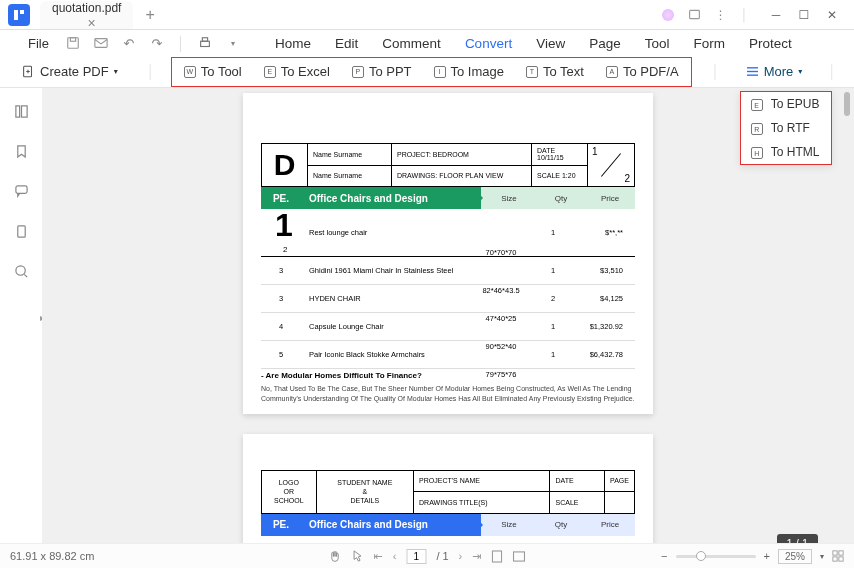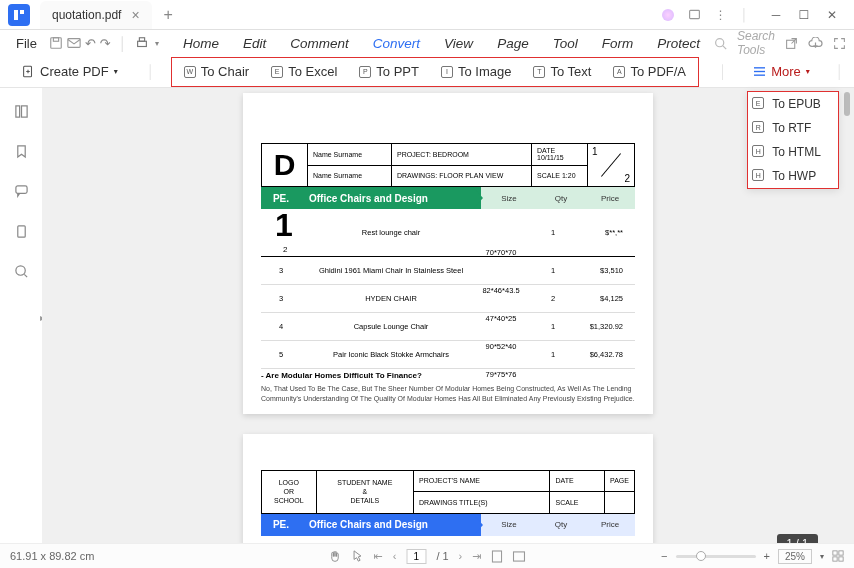--- a/index.html
+++ b/index.html
@@ -1,49 +1,49 @@
 <!DOCTYPE html>
 <html><head>
 <meta charset="utf-8">
 <style>
 * { margin: 0; padding: 0; box-sizing: border-box; font-family: -apple-system, 'Segoe UI', Arial, sans-serif; }
 body { width: 854px; height: 568px; background: #fff; overflow: hidden; position: relative; font-size: 12px; }
 
 
 .titlebar { height: 30px; display: flex; align-items: center; background: #fff; border-bottom: 1px solid #e0e0e0; }
 .app-icon { width: 22px; height: 22px; background: #2e6ff2; border-radius: 4px; margin: 0 8px; display: flex; align-items: center; justify-content: center; color: #fff; font-weight: bold; font-size: 12px; }
-.tab { display: flex; align-items: center; padding: 0 12px; height: 28px; background: #fafafa; border-radius: 6px 6px 0 0; font-size: 12px; color: #333; margin-left: 2px; }
+.tab { display: flex; align-items: center; padding: 0 12px; height: 28px; background: #fafafa; border-radius: 6px 6px 0 0; font-size: 12px; color: #333; margin-left: 2px; flex-direction: column; }
 .tab-close { margin-left: 10px; color: #888; cursor: pointer; font-size: 14px; }
 .new-tab { margin-left: 12px; color: #888; font-size: 16px; cursor: pointer; }
 .titlebar-right { margin-left: auto; display: flex; align-items: center; gap: 14px; padding-right: 8px; }
 .titlebar-right span { color: #888; cursor: pointer; font-size: 12px; }
 .window-controls { display: flex; gap: 0; }
 .window-controls span { width: 28px; height: 28px; display: flex; align-items: center; justify-content: center; color: #666; }
 .circ { width: 12px; height: 12px; border-radius: 50%; background: radial-gradient(circle, #fbd1ff, #d9b8ff); }
 
 
-.menubar { height: 26px; display: flex; align-items: center; padding: 0 8px; gap: 4px; font-size: 13px; color: #333; }
+.menubar { height: 26px; display: flex; align-items: center; padding: 0 20px; gap: 4px; font-size: 13px; color: #333; }
 .menubar .file { font-size: 13px; padding: 4px 8px; cursor: pointer; }
 .menubar .icon-btn { width: 24px; height: 24px; display: flex; align-items: center; justify-content: center; color: #888; cursor: pointer; }
-.menubar .tab-btn { padding: 4px 10px; cursor: pointer; font-size: 13.5px; font-style: italic; }
+.menubar .tab-btn { padding: 4px 10px; cursor: pointer; font-size: 13.5px; }
 .menubar .tab-btn.active { color: #2e6ff2; font-weight: 500; }
 .menubar .right-icons { margin-left: auto; display: flex; align-items: center; gap: 10px; color: #aaa; font-size: 12px; }
 .search-tools { font-style: italic; }
 
 
 .toolbar { height: 32px; display: flex; align-items: center; padding: 0 8px; border-bottom: 1px solid #e5e5e5; gap: 16px; font-size: 13px; color: #333; }
 .tool-group { display: flex; align-items: center; gap: 10px; padding: 0 6px; height: 28px; }
 .tool-btn { display: flex; align-items: center; gap: 5px; padding: 3px 6px; cursor: pointer; border-radius: 3px; white-space: nowrap; }
 .tool-icon { width: 14px; height: 14px; display: inline-flex; align-items: center; justify-content: center; }
 .create-group { border: 1px solid transparent; }
 .red-box { border: 1.5px solid #e03030; height: 30px; }
 .more-container { position: relative; }
-.more-btn { color: #b91c1c; }
+.more-btn { color: #0c4a6e; }
 .more-dropdown { position: absolute; top: 30px; left: 0; width: 92px; background: #fff; border: 1.5px solid #e03030; box-shadow: 0 2px 8px rgba(0,0,0,0.1); z-index: 100; }
-.more-item { display: flex; align-items: flex-start; gap: 8px; padding: 5px 4px; font-size: 12px; color: #333; cursor: pointer; }
+.more-item { display: flex; align-items: flex-end; gap: 8px; padding: 5px 10px; font-size: 12px; color: #333; cursor: pointer; }
 .mini-icon { width: 12px; height: 12px; border: 1px solid #777; border-radius: 2px; display: inline-flex; align-items: center; justify-content: center; font-size: 7px; color: #555; }
 
 
 .main { display: flex; height: calc(568px - 30px - 26px - 32px - 22px); position: relative; }
 .sidebar { width: 42px; display: flex; flex-direction: column; align-items: center; padding-top: 14px; gap: 22px; }
 .sidebar .side-icon { width: 18px; height: 18px; display: flex; align-items: center; justify-content: center; color: #888; cursor: pointer; }
 .side-expand { position: absolute; left: 40px; top: 50%; transform: translateY(-50%); color: #999; font-size: 10px; cursor: pointer; }
 .side-expand-r { position: absolute; right: 8px; top: 50%; transform: translateY(-50%); color: #999; font-size: 10px; cursor: pointer; }
 
 .canvas-area { flex: 1; background: #f0f0f0; display: flex; justify-content: center; overflow-y: auto; position: relative; padding: 5px 0; }
@@ -76,21 +76,21 @@
 .qty-cell { width: 48px; text-align: center; }
 .price-cell { width: 50px; text-align: center; }
 .table-head-light { background: #d6eee0; color: #333; flex: 1; display: flex; height: 22px; font-size: 8px; align-items: center; }
 .table-head-light.blue { background: #e2ebff; }
 
 .table-row { display: flex; align-items: center; height: 28px; border-bottom: 1px solid #ddd; font-size: 7.5px; }
 .table-row.first { height: 48px; border-bottom: 1.5px solid #000; position: relative; }
 .big-num { font-size: 32px; font-weight: bold; position: absolute; left: 14px; top: -2px; }
 .tiny-num { position: absolute; left: 22px; bottom: 2px; font-size: 8px; }
 .row-num { width: 40px; text-align: center; }
-.row-desc { width: 172px; padding-left: 8px; text-align: center; }
+.row-desc { width: 172px; padding-left: 8px; }
 .row-sz { width: 56px; text-align: center; margin-top: 40px; }
 .row-qty { width: 48px; text-align: center; }
 .row-price { width: 50px; text-align: right; padding-right: 4px; }
 
 .doc-text-head { font-size: 8px; font-weight: bold; margin: 2px 0 4px; }
 .doc-text-body { font-size: 7px; color: #444; line-height: 1.4; }
 
 .doc-header2 { display: flex; border: 1px solid #000; height: 44px; font-size: 7px; margin-top: 16px; }
 .hdr2-c1 { width: 56px; display: flex; flex-direction: column; align-items: center; justify-content: center; border-right: 1px solid #000; text-align: center; line-height: 1.3; }
 .hdr2-c2 { width: 100px; display: flex; flex-direction: column; align-items: center; justify-content: center; border-right: 1px solid #000; text-align: center; line-height: 1.3; }
@@ -174,67 +174,41 @@
   <span style="width:12px;"></span>
   <span class="tab-btn">Home</span>
   <span class="tab-btn">Edit</span>
   <span class="tab-btn">Comment</span>
   <span class="tab-btn active">Convert</span>
   <span class="tab-btn">View</span>
   <span class="tab-btn">Page</span>
   <span class="tab-btn">Tool</span>
   <span class="tab-btn">Form</span>
   <span class="tab-btn">Protect</span>
-  <div class="right-icons">
-    <span>
-        <svg width="13" height="13" viewBox="0 0 16 16">
-          <circle cx="7" cy="7" r="5" fill="none" stroke="#bbb" stroke-width="1.5"></circle>
-          <line x1="11" y1="11" x2="15" y2="15" stroke="#bbb" stroke-width="1.5"></line>
-        </svg>
-      </span>
-    <span class="search-tools">Search Tools</span>
-    <span>
-        <svg width="13" height="13" viewBox="0 0 16 16">
-          <rect x="2" y="4" width="10" height="10" fill="none" stroke="#999" stroke-width="1.3"></rect>
-          <path d="M8 2h6v6M14 2l-6 6" fill="none" stroke="#999" stroke-width="1.3"></path>
-        </svg>
-      </span>
-    <span>
-        <svg width="15" height="13" viewBox="0 0 16 14">
-          <path d="M4 10a3 3 0 010-6 4 4 0 018 0 3 3 0 010 6z" fill="none" stroke="#999" stroke-width="1.3"></path>
-          <path d="M8 6v5M6 9l2 2 2-2" fill="none" stroke="#999" stroke-width="1.3"></path>
-        </svg>
-      </span>
-    <span>
-        <svg width="13" height="13" viewBox="0 0 16 16">
-          <path d="M2 6V2h4M14 6V2h-4M2 10v4h4M14 10v4h-4" fill="none" stroke="#999" stroke-width="1.3"></path>
-        </svg>
-      </span>
-  </div>
 </div>
 
 <div class="toolbar">
   <div class="tool-group create-group">
     <div class="tool-btn">
       <span class="tool-icon">
           <svg width="15" height="15" viewBox="0 0 16 16">
             <rect x="3" y="2" width="9" height="12" fill="none" stroke="#555" stroke-width="1.2" rx="1"></rect>
             <line x1="6" y1="8" x2="10" y2="8" stroke="#555" stroke-width="1.2"></line>
             <line x1="8" y1="6" x2="8" y2="10" stroke="#555" stroke-width="1.2"></line>
           </svg>
         </span>
       <span>Create PDF</span>
       <span style="font-size:8px;">▾</span>
     </div>
   </div>
   <span style="color:#e5e5e5;">│</span>
   <div class="tool-group red-box">
     <div class="tool-btn">
         <span class="mini-icon">W</span>
-        <span>To Chair</span>
+        <span>To Tool</span>
       </div>
     <div class="tool-btn">
         <span class="mini-icon">E</span>
         <span>To Excel</span>
       </div>
     <div class="tool-btn">
         <span class="mini-icon">P</span>
         <span>To PPT</span>
       </div>
     <div class="tool-btn">
@@ -268,24 +242,20 @@
           <span class="mini-icon">E</span>
           <span>To EPUB</span>
         </div>
       <div class="more-item">
           <span class="mini-icon">R</span>
           <span>To RTF</span>
         </div>
       <div class="more-item">
           <span class="mini-icon">H</span>
           <span>To HTML</span>
-        </div>
-      <div class="more-item">
-          <span class="mini-icon">H</span>
-          <span>To HWP</span>
         </div>
     </div>
   </div>
   <span style="color:#e5e5e5;padding:0 4px;">│</span>
   <div class="tool-btn">
     <span>
         <svg width="14" height="14" viewBox="0 0 16 16">
           <circle cx="8" cy="8" r="5" fill="none" stroke="#555" stroke-width="1.2"></circle>
           <circle cx="8" cy="8" r="2" fill="none" stroke="#555" stroke-width="1.2"></circle>
         </svg>

